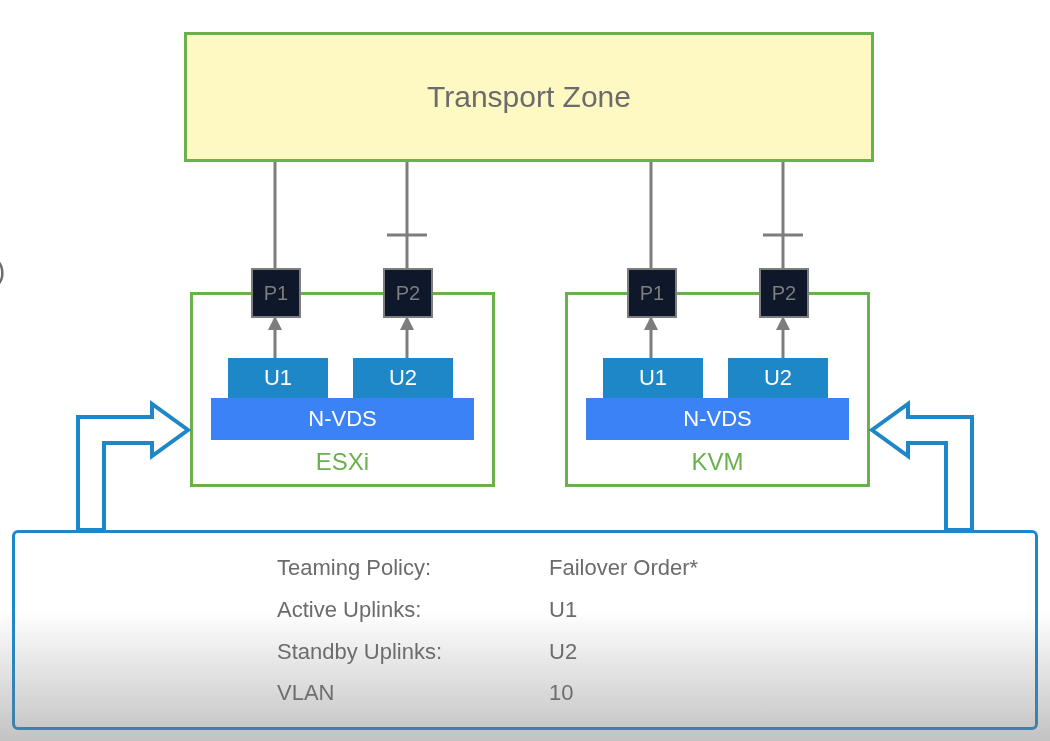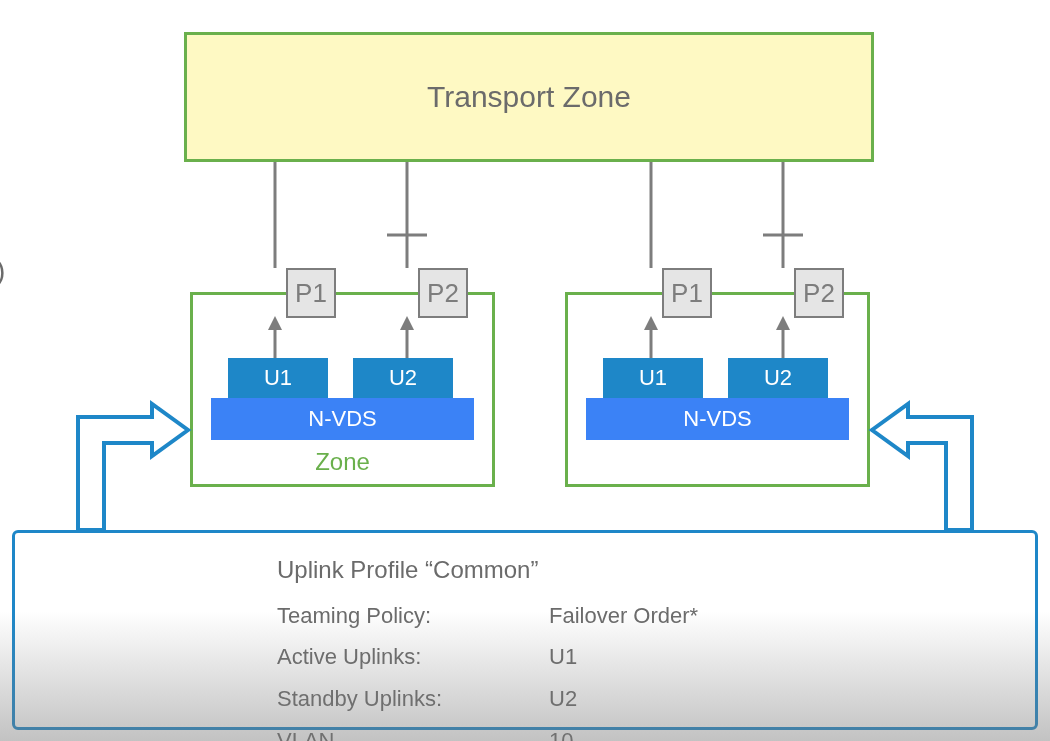--- a/index.html
+++ b/index.html
@@ -73,29 +73,28 @@
     align-items: center;
     justify-content: center;
   }
   .u1 { left: 35px; }
   .u2 { left: 160px; }
   
   .port {
     position: absolute;
     width: 46px; height: 46px;
     border: 2px solid #7d7d7d;
-    background: #e5e5e5;
+    background: #0f172a;
     color: #7d7d7d;
-    font-size: 26px;
+    font-size: 20px;
     display: flex;
     align-items: center;
     justify-content: center;
     top: 268px;
     z-index: 5;
-    margin-left: 35px;
   }
   .p-e1 { left: 251px; }
   .p-e2 { left: 383px; }
   .p-k1 { left: 627px; }
   .p-k2 { left: 759px; }
 
   
   .gradient {
     position: absolute;
     left: 0; right: 0;
@@ -192,41 +191,41 @@
 
 <div class="port p-e1">P1</div>
 <div class="port p-e2">P2</div>
 <div class="port p-k1">P1</div>
 <div class="port p-k2">P2</div>
 
 <div class="box host host-esxi">
   <div class="uplink u1">U1</div>
   <div class="uplink u2">U2</div>
   <div class="nvds-base">N-VDS</div>
-  <div class="host-label">Zone</div>
+  <div class="host-label">ESXi</div>
 </div>
 
 <div class="box host host-kvm">
   <div class="uplink u1">U1</div>
   <div class="uplink u2">U2</div>
   <div class="nvds-base">N-VDS</div>
+  <div class="host-label">KVM</div>
 </div>
 
 <svg class="arrows-blue">
   <g stroke="#1e87c8" stroke-width="4" fill="#ffffff">
 
     <path d="M 78 530 L 78 417 L 152 417 L 152 404 L 188 430 L 152 456 L 152 443 L 104 443 L 104 530 Z"></path>
 
     <path d="M 972 530 L 972 417 L 908 417 L 908 404 L 872 430 L 908 456 L 908 443 L 946 443 L 946 530 Z"></path>
   </g>
 </svg>
 
 <div class="box profile">
   <div class="profile-inner">
-    <div class="profile-title">Uplink Profile “Common”</div>
     <div class="row">
       <div class="key">Teaming Policy:</div>
       <div class="val">Failover Order*</div>
     </div>
     <div class="row">
       <div class="key">Active Uplinks:</div>
       <div class="val">U1</div>
     </div>
     <div class="row">
       <div class="key">Standby Uplinks:</div>

